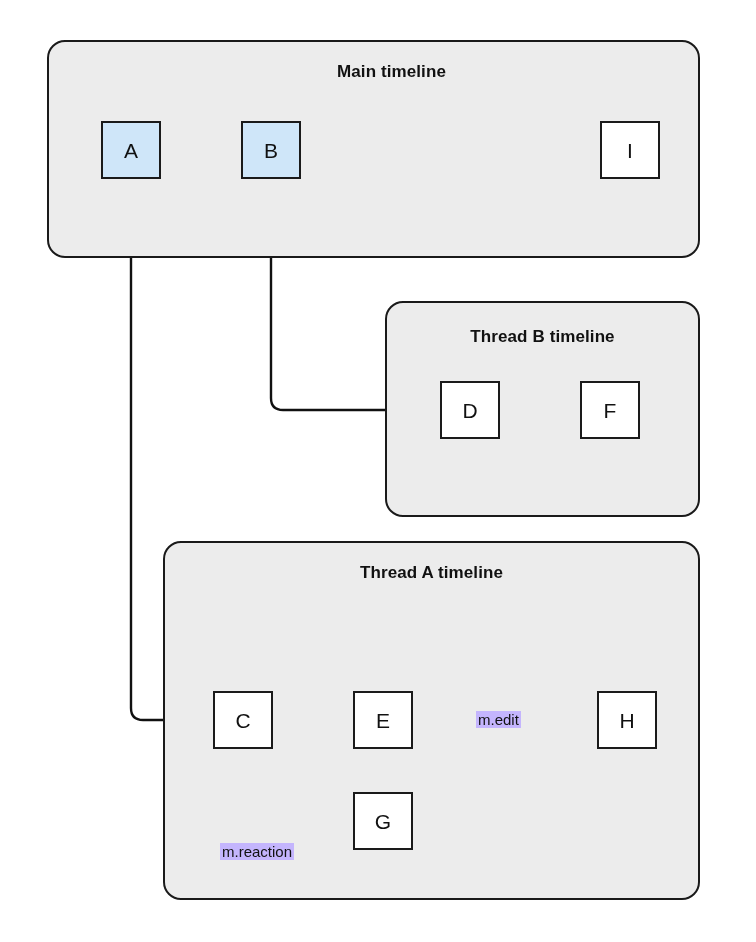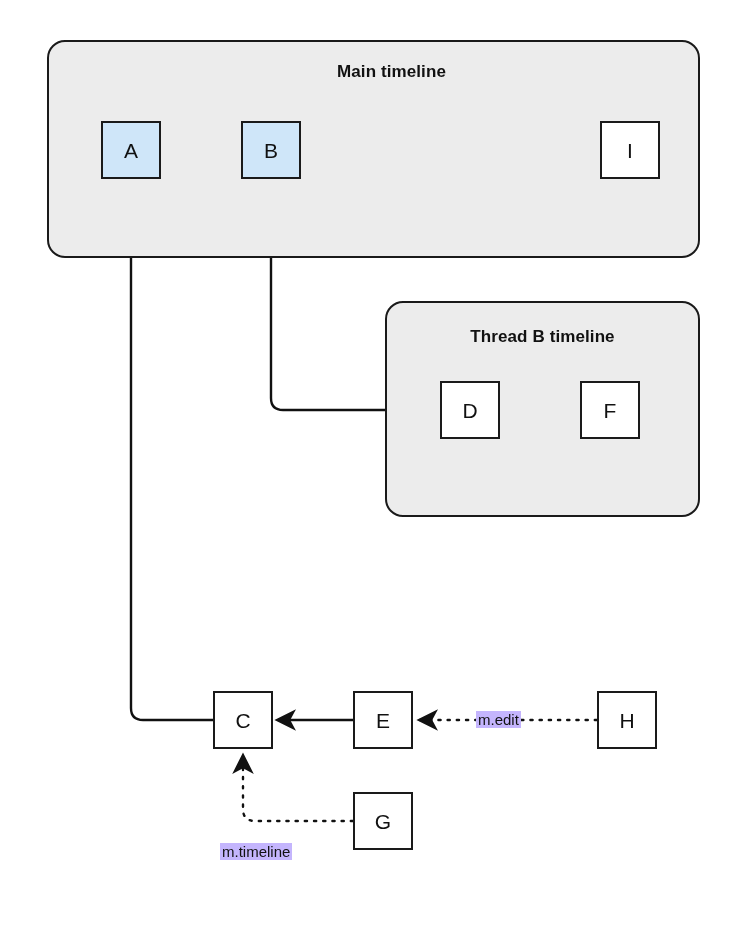--- a/index.html
+++ b/index.html
@@ -104,24 +104,27 @@
   </svg>
 
   <div class="panel" style="left:47px; top:40px; width:653px; height:218px;">
     <div class="panel-title" style="top:20px;padding-left:36px;">Main timeline</div>
   </div>
 
   <div class="panel" style="left:385px; top:301px; width:315px; height:216px;">
     <div class="panel-title" style="top:16px;margin-top:8px;">Thread B timeline</div>
   </div>
 
+  <div class="panel" style="left:163px; top:541px; width:537px; height:359px;">
+    <div class="panel-title" style="top:20px;">Thread A timeline</div>
+  </div>
 
   <div class="edge-label" style="left:476px; top:711px;">m.edit</div>
 
-  <div class="edge-label" style="left:220px; top:843px;">m.timeline</div>
+  <div class="edge-label" style="left:220px; top:843px;">m.reaction</div>
 
   <div class="node blue" style="left:101px; top:121px;">A</div>
 
   <div class="node blue" style="left:241px; top:121px;">B</div>
 
   <div class="node" style="left:600px; top:121px;">I</div>
 
   <div class="node" style="left:440px; top:381px;">D</div>
 
   <div class="node" style="left:580px; top:381px;">F</div>

